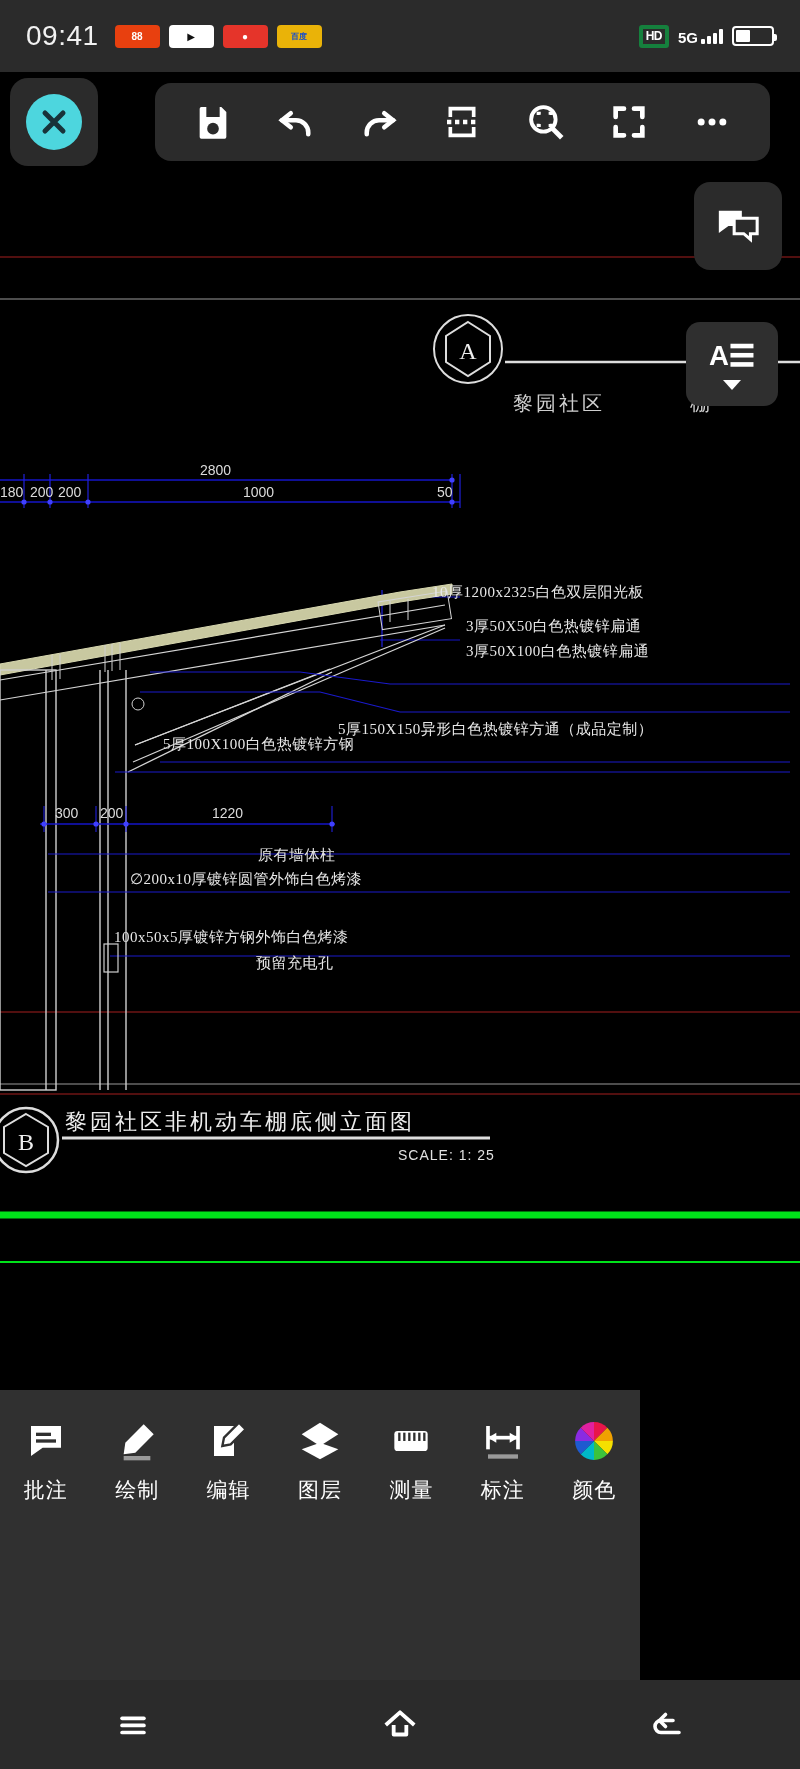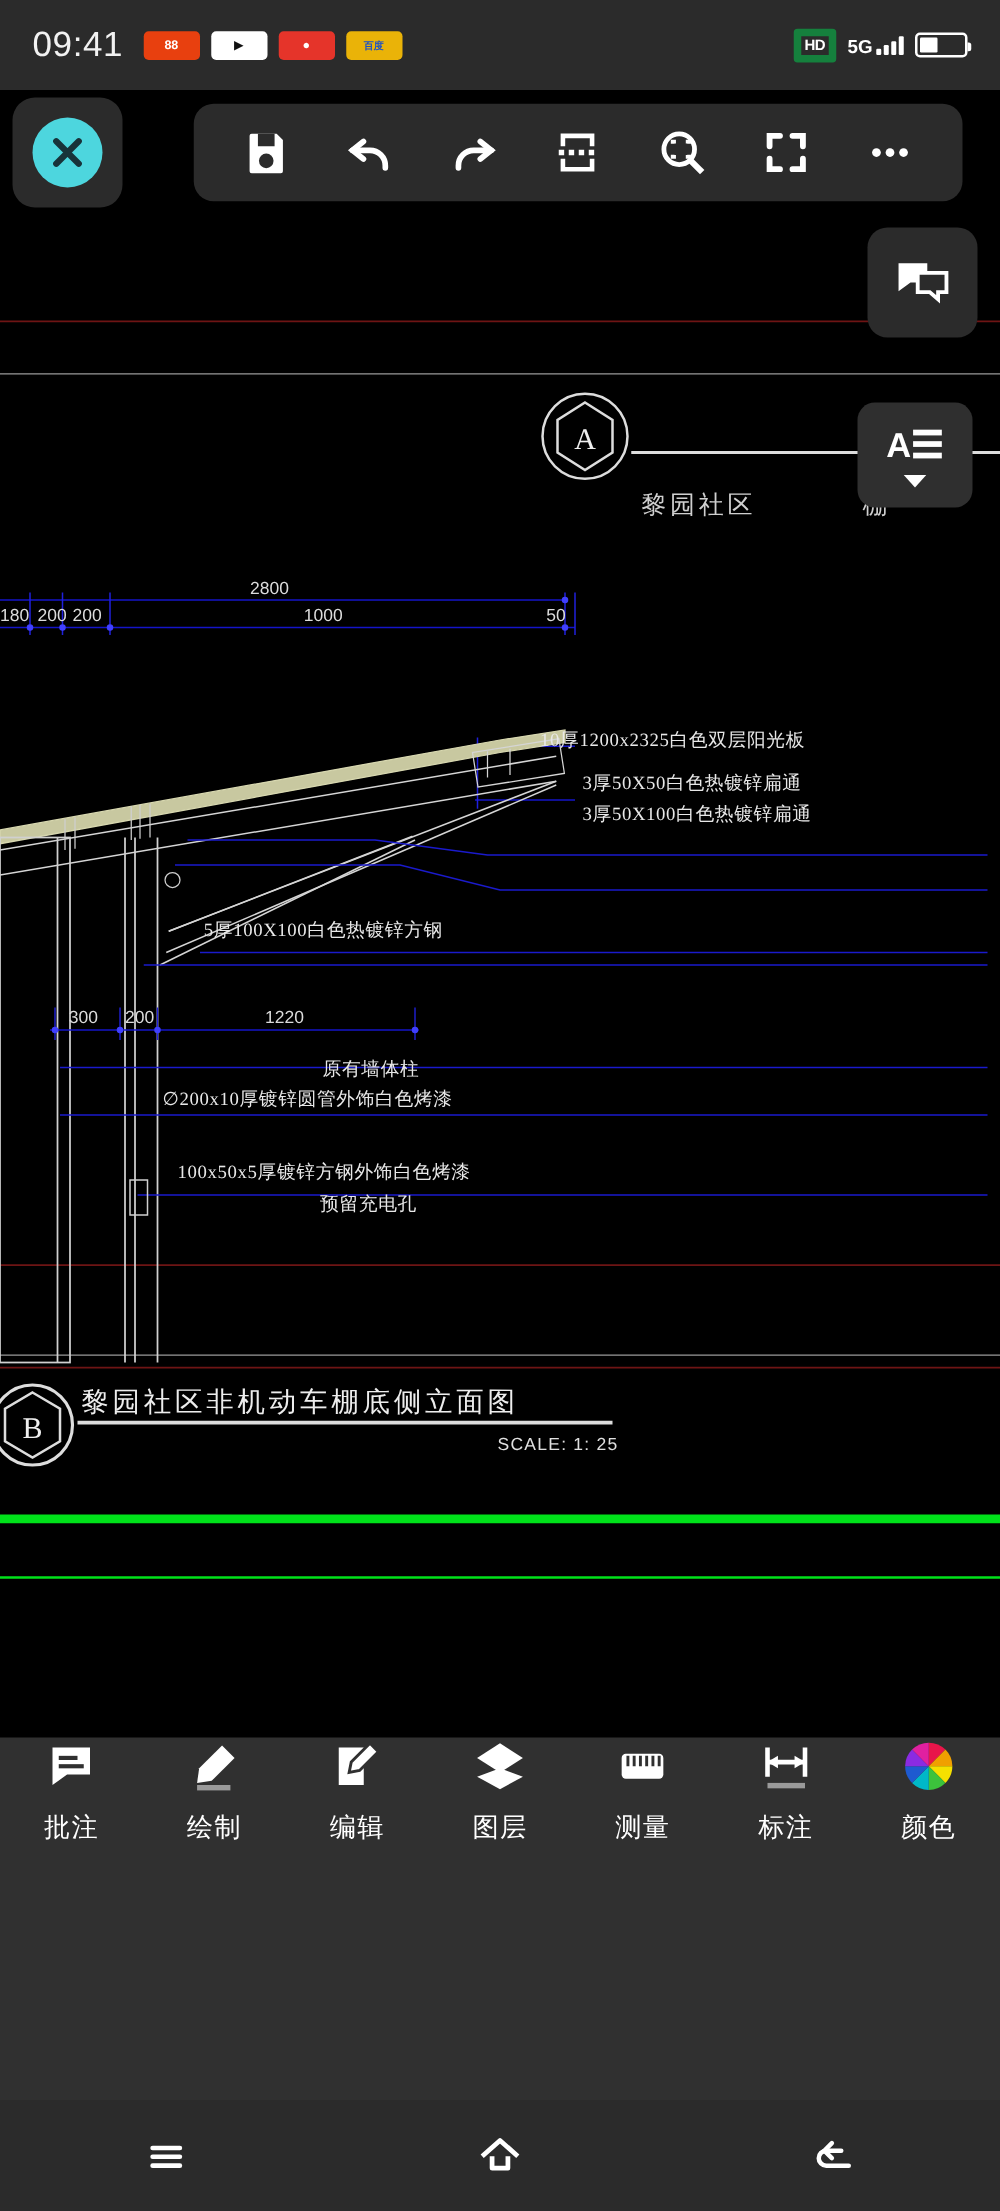--- a/index.html
+++ b/index.html
@@ -11,21 +11,21 @@
      background:#2b2b2b; display:flex; align-items:center; padding:0 26px; }
   .sb-time{ font-size:28px; letter-spacing:.5px; color:#f2f2f2; font-weight:400; }
   .sb-apps{ display:flex; gap:9px; margin-left:16px; align-items:center; }
   .sb-app{ width:45px; height:23px; border-radius:4px; display:flex; align-items:center;
      justify-content:center; font-size:10px; font-weight:bold; color:#fff; overflow:hidden;}
   .app-a{ background:#e8400f; }
   .app-b{ background:#fff; color:#111; }
   .app-c{ background:#e5342a; }
   .app-d{ background:#eab308; color:#1a50c8; font-size:8px; }
   .sb-right{ margin-left:auto; display:flex; align-items:center; gap:9px; }
-  .hd-badge{ border:6px solid #15803d; border-radius:3px; font-size:12px; padding:0 3px;
+  .hd-badge{ border:4px solid #15803d; border-radius:3px; font-size:12px; padding:0 3px;
       line-height:15px; font-weight:bold; letter-spacing:-.5px;}
   .net{ display:flex; align-items:flex-end; gap:2px; }
   .net .lbl{ font-size:15px; font-weight:bold; margin-right:1px; line-height:13px;}
   .bars{ display:flex; align-items:flex-end; gap:2px; height:16px;}
   .bars i{ width:4px; background:#fff; display:block; border-radius:1px;}
   .bars i:nth-child(1){height:5px} .bars i:nth-child(2){height:8px}
   .bars i:nth-child(3){height:11px} .bars i:nth-child(4){height:15px}
   .battery{ width:42px; height:20px; border:2px solid #fff; border-radius:4px;
       position:relative; display:flex; align-items:center;}
   .battery:after{ content:""; position:absolute; right:-5px; top:6px; width:3px;
@@ -49,23 +49,23 @@
 
   .fab-comment{ position:absolute; right:18px; top:182px; width:88px; height:88px;
      background:#2b2b2b; border-radius:16px; display:flex; align-items:center; justify-content:center;}
   .fab-text{ position:absolute; right:22px; top:322px; width:92px; height:84px;
      background:#2f2f2f; border-radius:14px; display:flex; flex-direction:column;
      align-items:center; justify-content:center; }
   .fab-caret{ width:0;height:0;border-left:9px solid transparent;border-right:9px solid transparent;
      border-top:10px solid #fff; margin-top:7px;}
 
   
-  .bottombar{ position:absolute; left:0; bottom:89px; width:800px; height:290px;
+  .bottombar{ position:absolute; left:0; bottom:89px; width:640px; height:290px;
      background:#303030; display:flex; align-items:flex-start; justify-content:space-around;
-     }
+     padding-top:28px; }
   .bb-item{ width:100px; display:flex; flex-direction:column; align-items:center; gap:12px;}
   .bb-ico{ height:46px; display:flex; align-items:center; justify-content:center;}
   .bb-lbl{ font-size:21px; color:#fff; letter-spacing:1px;}
 
   
   .navbar{ position:absolute; left:0; bottom:0; width:800px; height:89px;
      background:#2b2b2b; display:flex; align-items:center; justify-content:space-around;}
   .nav-btn{ width:90px; height:60px; display:flex; align-items:center; justify-content:center;}
 
   
@@ -215,24 +215,25 @@
   <div class="dimtext" style="left:243px; top:412px;">1000</div>
   <div class="dimtext" style="left:437px; top:412px;">50</div>
 
   <div class="dimtext" style="left:55px; top:733px;">300</div>
   <div class="dimtext" style="left:100px; top:733px;">200</div>
   <div class="dimtext" style="left:212px; top:733px;">1220</div>
 
   <div class="cadtext" style="left:432px; top:511px;">10厚1200x2325白色双层阳光板</div>
   <div class="cadtext" style="left:466px; top:545px;">3厚50X50白色热镀锌扁通</div>
   <div class="cadtext" style="left:466px; top:570px;">3厚50X100白色热镀锌扁通</div>
+  <div class="cadtext" style="left:338px; top:648px;">5厚150X150异形白色热镀锌方通（成品定制）</div>
   <div class="cadtext" style="left:163px; top:663px;">5厚100X100白色热镀锌方钢</div>
   <div class="cadtext" style="left:258px; top:762px;margin-top:12px;">原有墙体柱</div>
   <div class="cadtext" style="left:130px; top:798px;">∅200x10厚镀锌圆管外饰白色烤漆</div>
-  <div class="cadtext" style="left:142px; top:856px;">100x50x5厚镀锌方钢外饰白色烤漆</div>
+  <div class="cadtext" style="left:114px; top:856px;">100x50x5厚镀锌方钢外饰白色烤漆</div>
   <div class="cadtext" style="left:256px; top:882px;">预留充电孔</div>
 
   <div class="titletext" style="left:65px; top:1035px;">黎园社区非机动车棚底侧立面图</div>
   <div class="scaletext" style="left:398px; top:1075px;">SCALE: 1: 25</div>
 </div>
 
 <div class="close-btn">
   <div class="close-circle">
     <svg width="32" height="32" viewBox="0 0 32 32">
         <path d="M7,7 L25,25 M25,7 L7,25" stroke="#18333a" stroke-width="5" stroke-linecap="round"></path>

